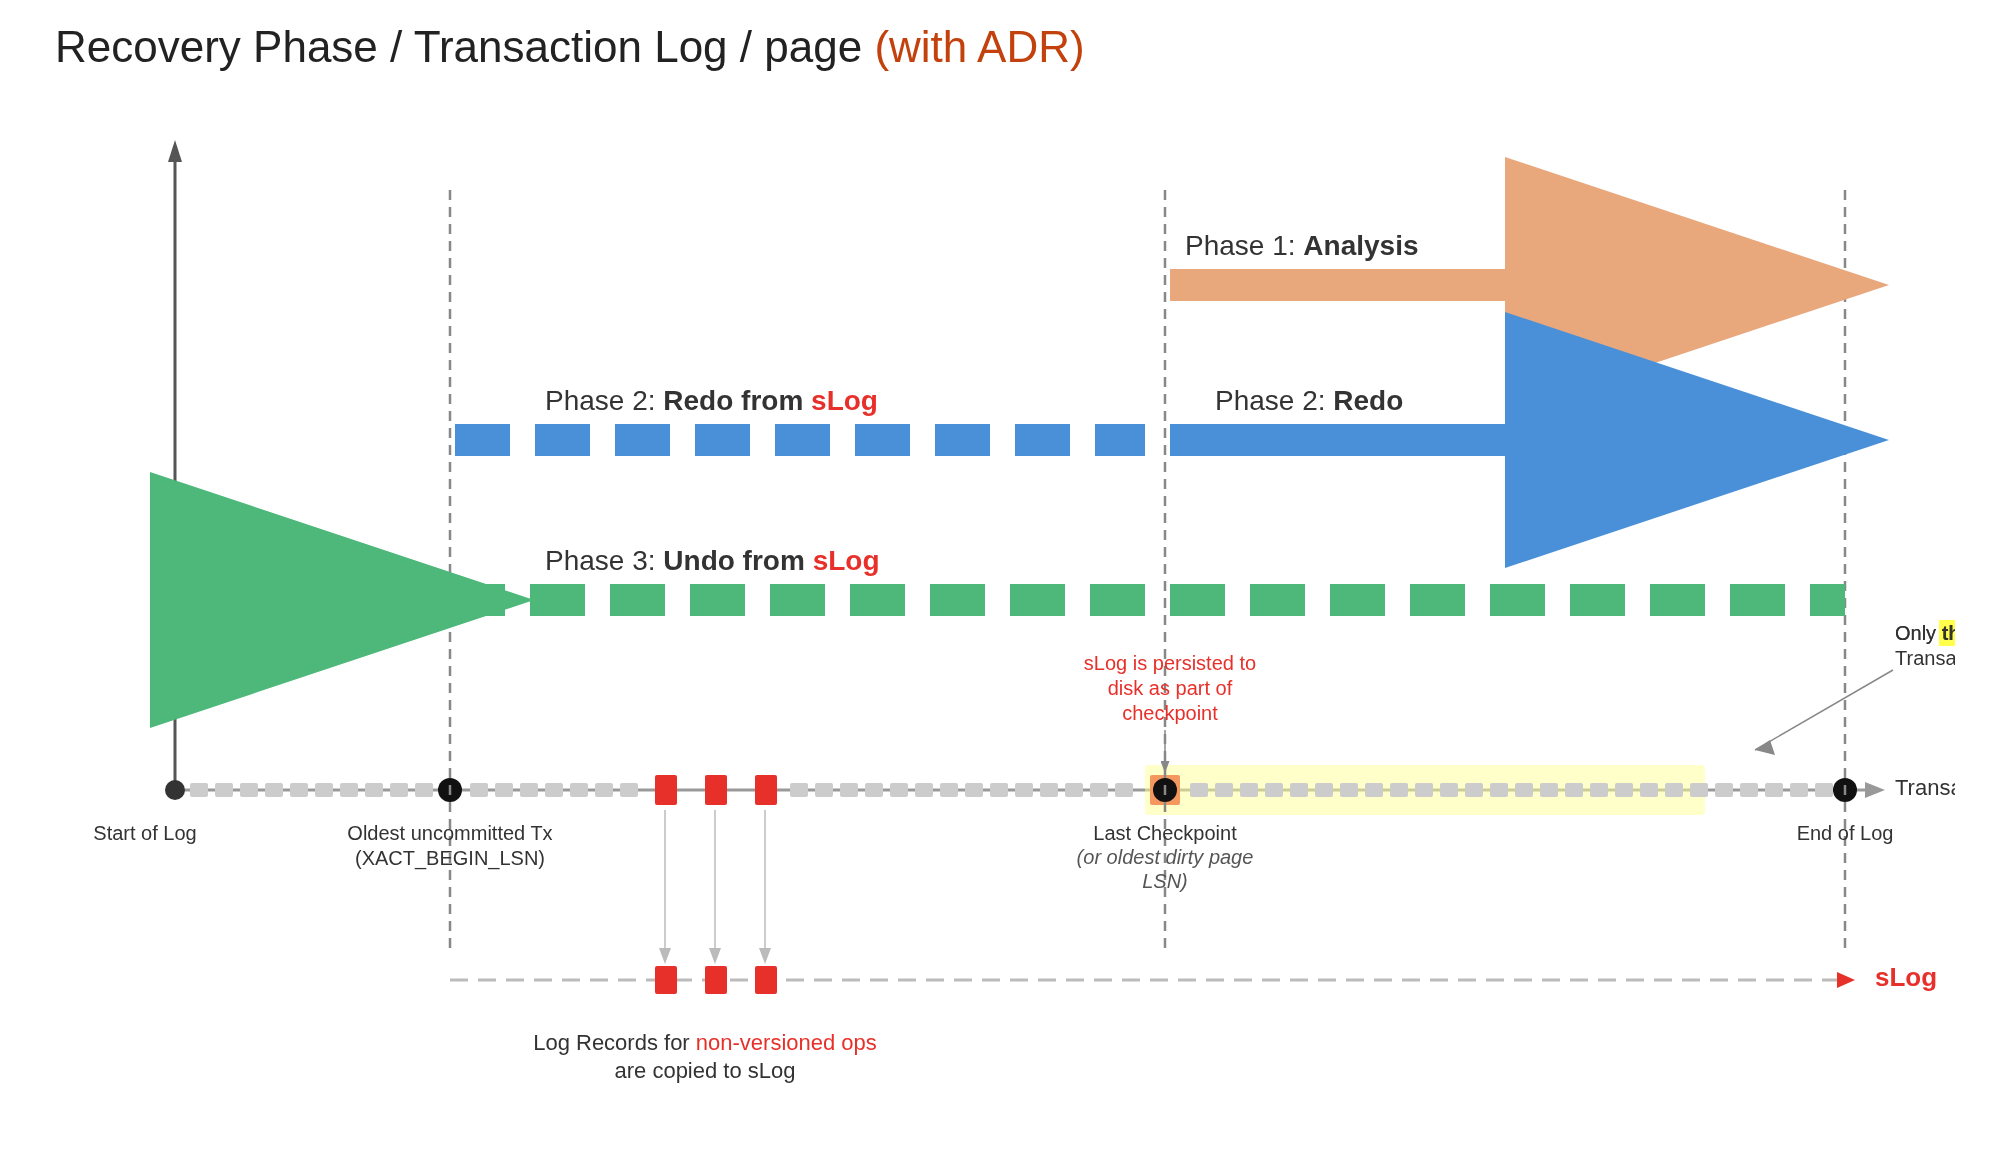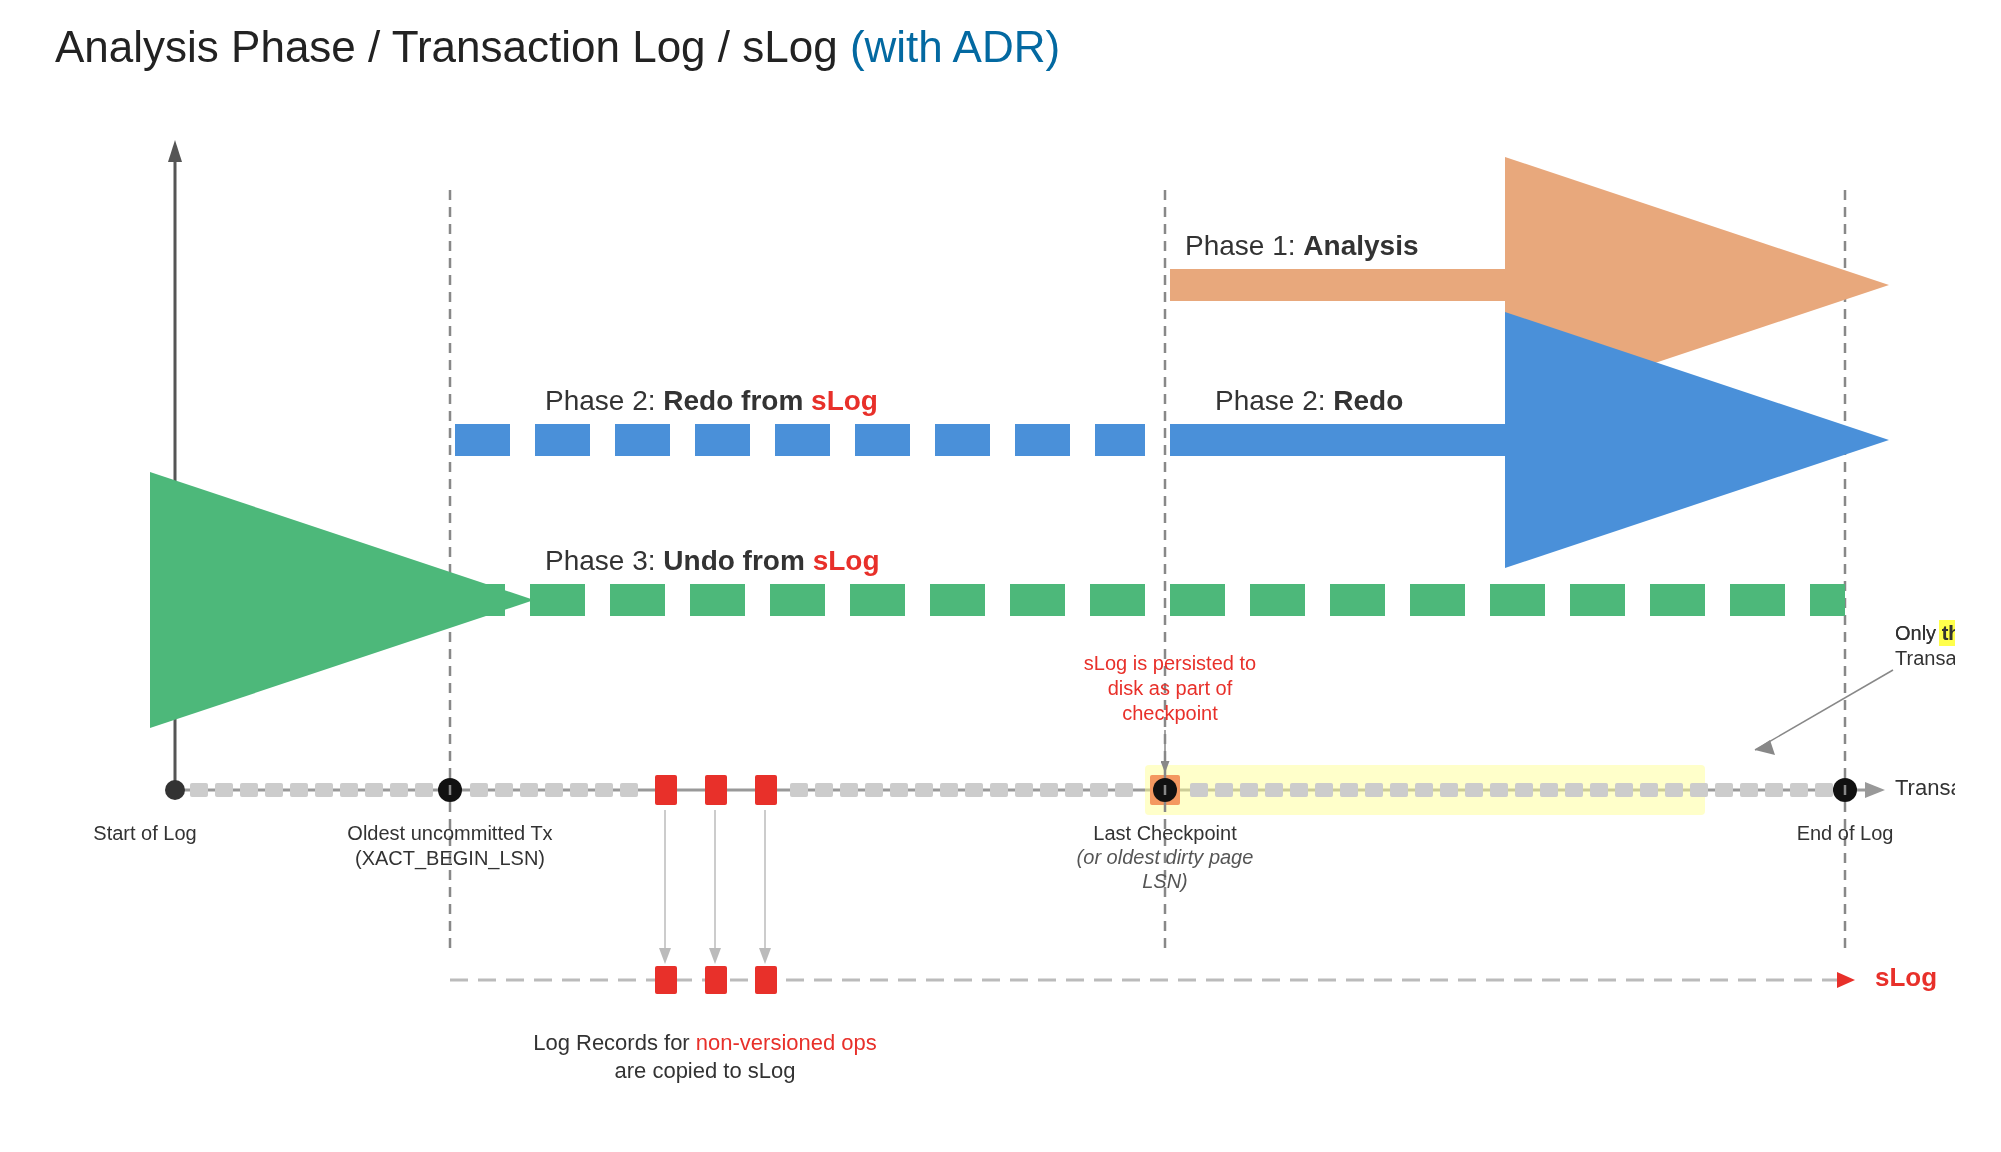--- a/index.html
+++ b/index.html
@@ -19,37 +19,37 @@
     
     .title {
       position: absolute;
       top: 22px;
       left: 55px;
       font-size: 44px;
       color: #222;
       white-space: nowrap;
     }
     .title-green {
-      color: #0369a1;
+      color: #c2410c;
     }
     
     .diagram-svg {
       position: absolute;
       top: 0; left: 0;
       width: 100%;
       height: 100%;
     }
   </style>
 </head>
 <body>
 
 <div class="page-container">
 
   <div class="title">
-    <span>Analysis Phase / Transaction Log / sLog </span><span class="title-green">(with ADR)</span>
+    <span>Recovery Phase / Transaction Log / page </span><span class="title-green">(with ADR)</span>
   </div>
 
   <svg class="diagram-svg" viewBox="0 0 1900 1000" xmlns="http://www.w3.org/2000/svg" style="position:absolute; top:110px; left:55px; width:1900px; height:1000px;">
 
     <line x1="120" y1="40" x2="120" y2="680" stroke="#555" stroke-width="3"></line>
     <polygon points="120,30 113,52 127,52" fill="#555"></polygon>
 
     <line x1="120" y1="680" x2="1820" y2="680" stroke="#999" stroke-width="3"></line>
 
     <polygon points="1830,680 1810,672 1810,688" fill="#999"></polygon>

